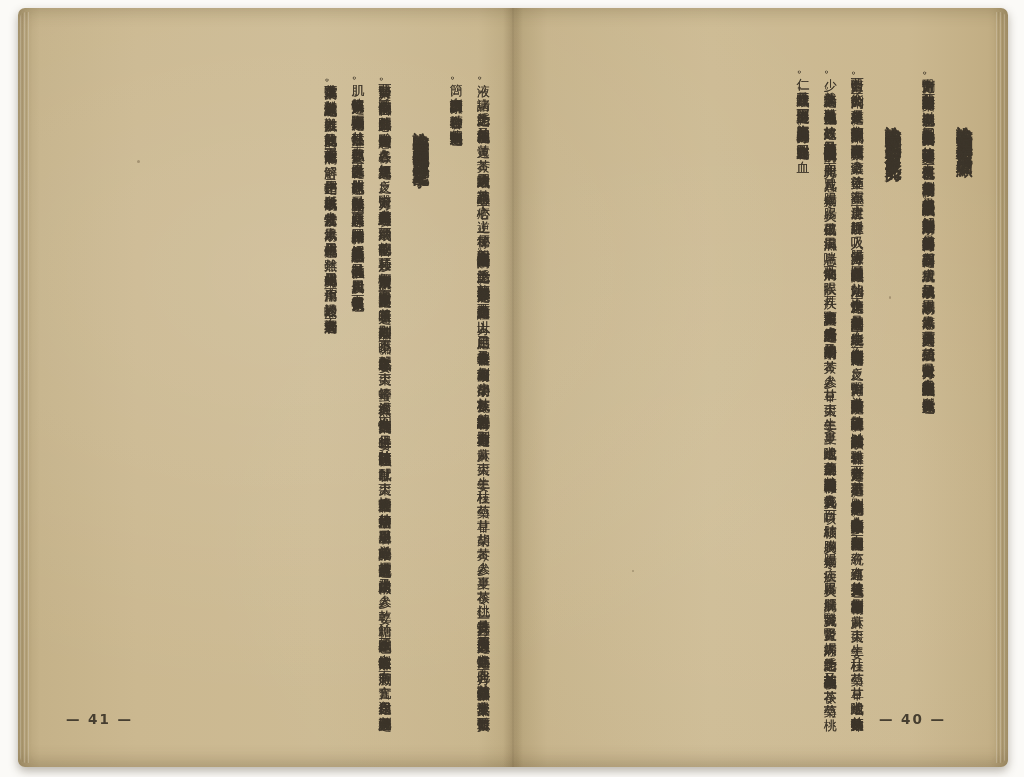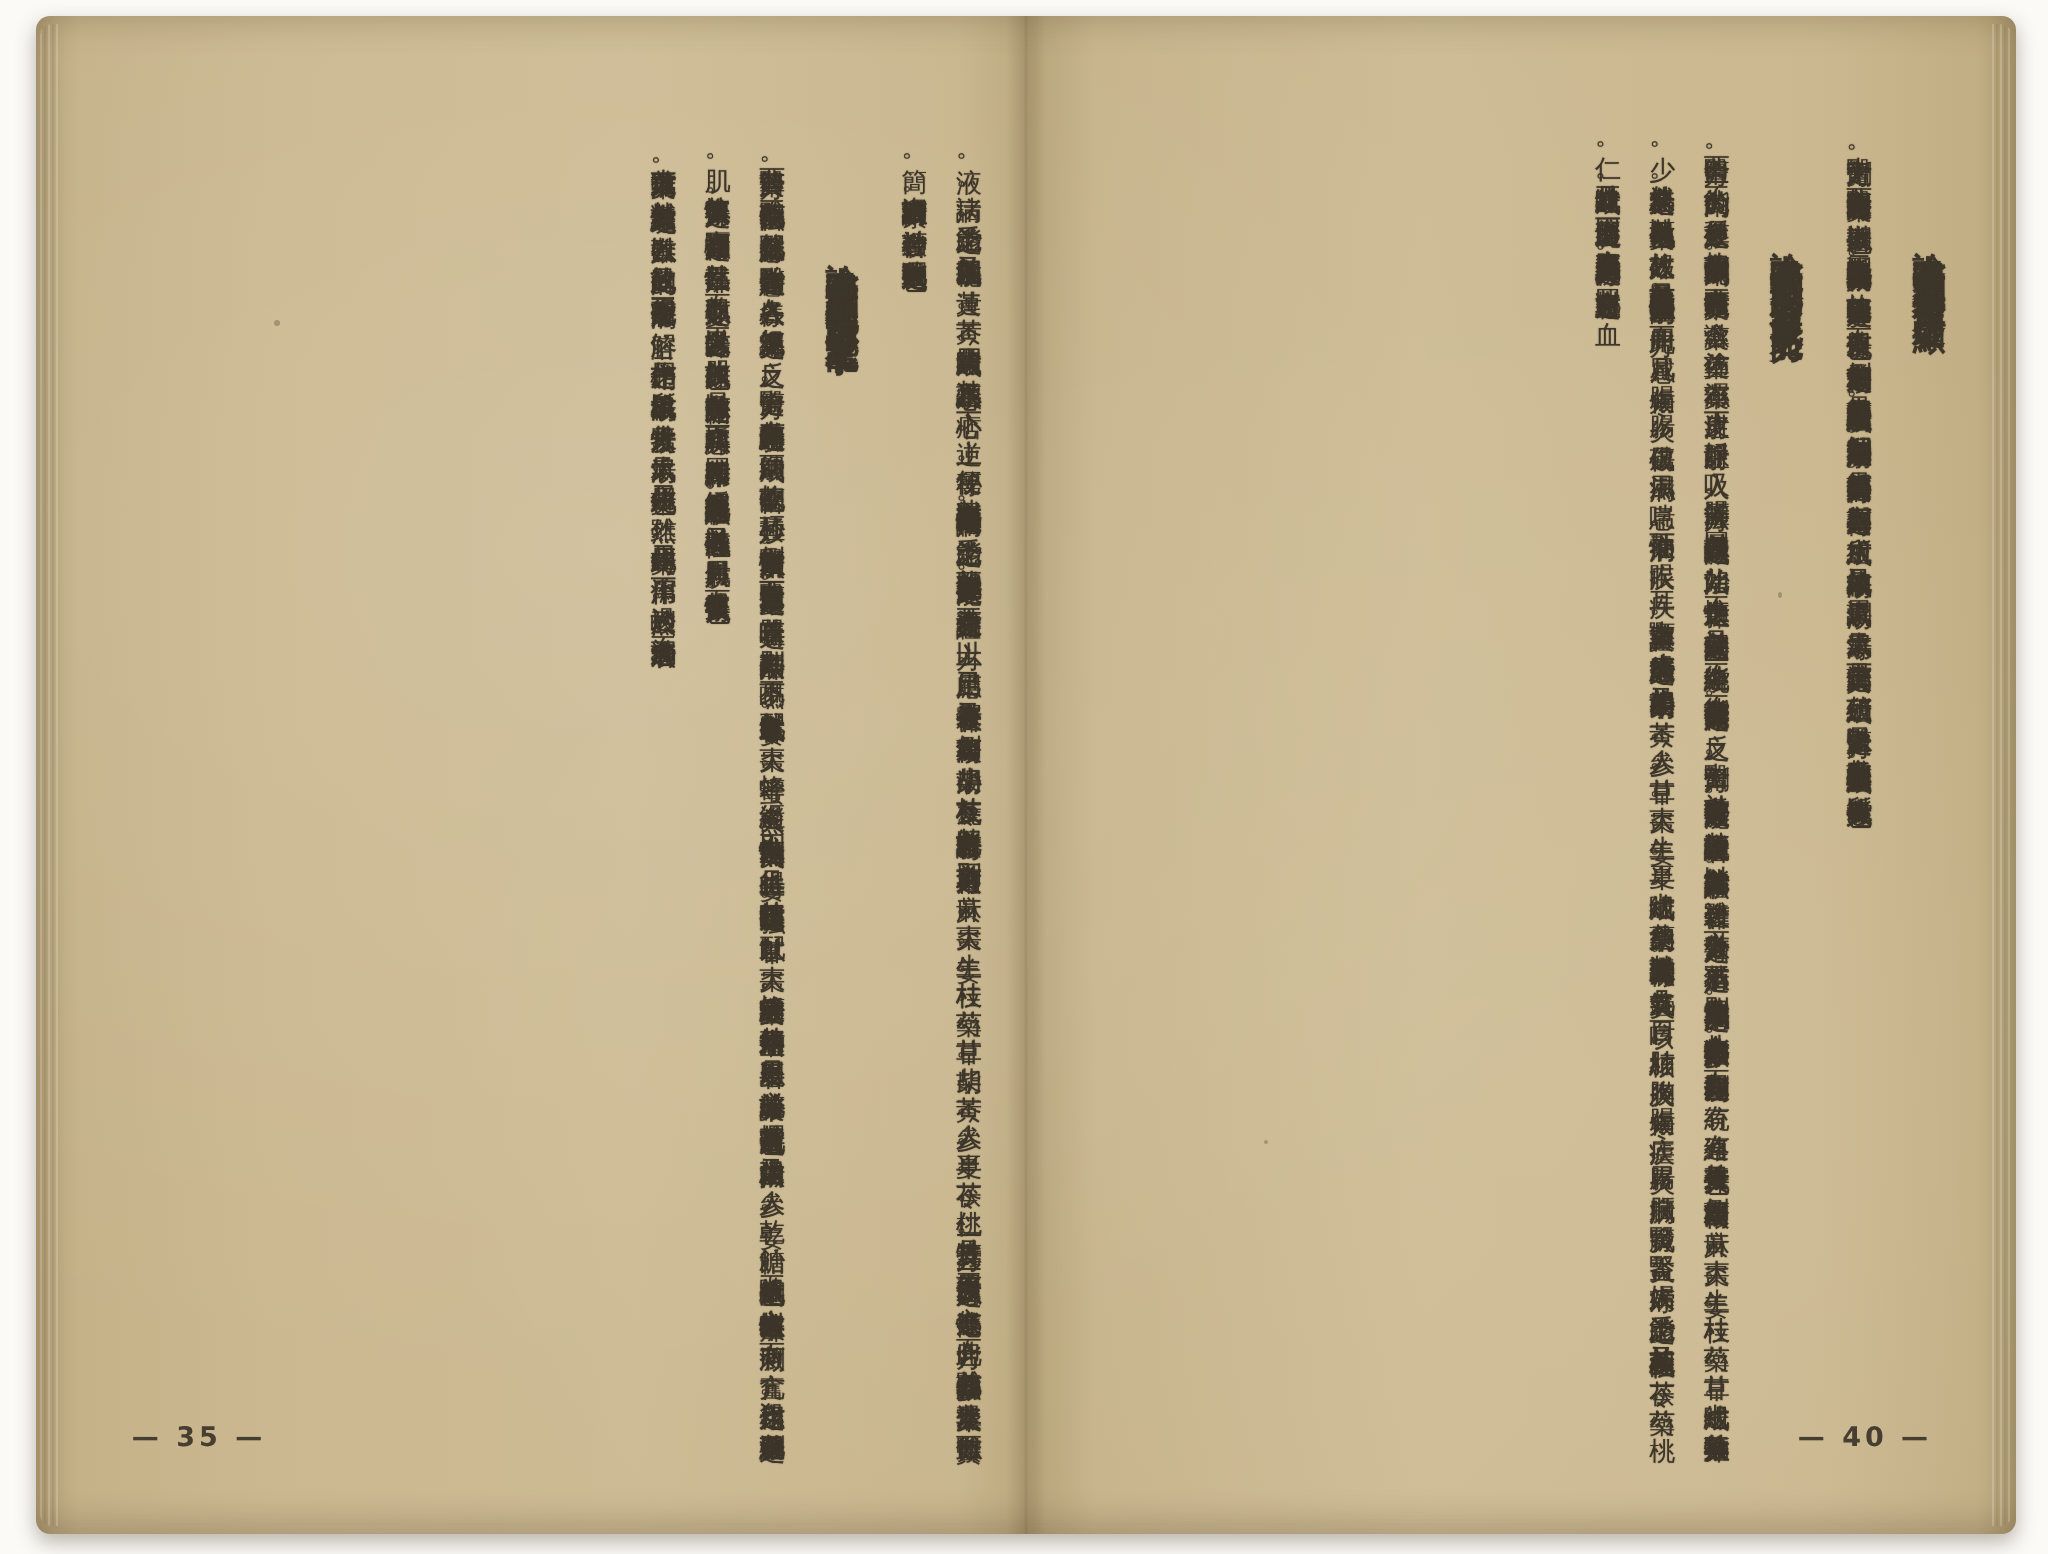--- a/index.html
+++ b/index.html
@@ -40,40 +40,40 @@
     text-shadow:0 0 0.6px rgba(55,45,30,0.65);
   }
   .page-l .page-content { top:66px; right:14px; }
   .sec-body  { margin:0; }
   .sec-title { margin:0 7px; padding-top:44px; font-size:16.5px; font-weight:bold; letter-spacing:2.5px; line-height:30px; }
   .page-num {
     position:absolute; bottom:40px; color:#463e30; font-size:13.5px;
     letter-spacing:2px; font-weight:bold;
   }
   .page-l .page-num { left:40px; }
-  .page-r .page-num { right:36px;margin-top:28px; }
+  .page-r .page-num { right:56px;margin-top:28px; }
   .speck { position:absolute; border-radius:50%; background:rgba(85,70,45,0.35); }
 </style>
 </head>
 <body>
 
 <div class="scan">
   <div class="book">
     <div class="edge edge-left"></div>
     <div class="edge edge-right"></div>
     <div class="gutter"></div>
 
     <div class="page page-l">
       <div class="page-content">
           <p class="sec-body">液。諸病。悉能治之。又如黃解丸由山梔子。黃連。黃芩。大黃四味組成。其主證爲心煩。心下痞。上逆。便秘等。此方對因血管血液之炎性機轉諸病。悉能治之。如此以一方而能發揮多種之效能。若不複雜之病證。以上一方。已足應用。又假令甚複雜者。例如有葛根湯。小柴胡湯。桂枝茯苓丸。黃解丸之諸證併發時。則合前三方之葛根。麻黃。大棗。生姜。桂枝。芍藥。甘草。柴胡。黃芩。人參。半夏。茯苓。桃仁。牡丹皮等爲一方。再兼用後面之一方以應之。亦毫無遺憾。而此合方。雖其包容藥物頗多。非漫然聚集。雖似繁而實簡。古語所謂以簡御繁。精神合致者。此中醫之獨到處也。</p>
           <p class="sec-title">論中醫方劑之藥物配合法極巧妙之能事</p>
           <p class="sec-body">西醫於藥方。雖不無藥物配合法。然除配合禁忌外。殆由醫者之任意。各人各樣。無規矩準繩之見。反之。中醫處方。有自數千年相傳之經驗。歸納而成。故藥物配合。極其巧妙。例如中醫自古以來所慣用。而西醫近來亦常使用之半夏。若單味咀嚼之。則其辛烈酷辣。不易嚥下。然配之以生姜或甘草。大棗。蜂蜜等。經過煎炙。則不惟辛辣之性自然消失。且得生姜時。其鎮吐鎮咳之作用更強。配以甘草。大棗。蜂蜜等之緩和藥。其鎮痛作用益增。是以用半夏者。必於此等諸藥中。擇其適當者配之也。又大建中湯由川椒。人參。乾姜。飴糖。五味組成之劑也。方中之川椒性味甚辛辣。而有刺激。亢奮。殺蟲之作用。刺激弛緩之胃腸肌。使恢復其緊張力之外。有驅逐蛔蟲之作用。然其性已辛辣。而乾姜亦類似之。更以人參之苦味。故飲服頗難也。是以加有甘味之飴糖。而矯正其惡味。同時由其緩和作用。緩解疼痛及其他之急迫證狀。又以其滋養強壯性。付與胃腸肌。而促使其恢復緊張力也。</p>
           <p class="sec-body">大黃雖爲瀉下藥。然對於大便燥結之結塊。難以奏效。故欲達此目的。不得不配用兼有瀉下。溶解。二作用之芒硝。所以桃核承氣湯。大黃牡丹皮湯。大承氣湯。併用此二藥也。雖然。僅用此二藥時。瀉下作用。過於峻烈。不適於衰弱病者。</p>
         </div>
-      <div class="page-num">— 35 —</div>
+      <div class="page-num">— 41 —</div>
     </div>
 
     <div class="page page-r">
       <div class="page-content">
           <p class="sec-title">論中醫方劑爲期待複合作用之發顯</p>
           <p class="sec-body">中醫之方劑。非如西醫處方之由於單味藥。以期奏效者也。皆配合二味以上之同效異質藥物。故無一味藥過用中毒之虞。而效力反倍蓰也。例如發表劑之葛根湯。是由表解熱藥之葛根麻黃桂枝所組成。解熱利尿劑之越婢加朮湯。是由解熱藥之麻黃石膏。與利尿藥之石膏。朮所組成。又如桃核承氣湯。調胃承氣湯。大承氣湯等。是由瀉下藥之大黃。芒硝所組成。是以中醫之處方。多數由緩和無害之藥物所組成。所以能奏奇偉之效也。</p>
           <p class="sec-title">論中醫方劑能於一方中發揮多數之能力</p>
           <p class="sec-body">西醫方中。不能於一劑內。起多種之效果。故有兼用水劑散劑或丸劑。有時更兼施頓服藥。含漱藥。塗佈藥。濕布藥。皮下注射。靜脈注射。吸入。灌腸等方法。以圖各個證狀之輕減。如此治法。不惟失之煩雜。且於各個之療法間。不能連絡統一。不能適當發揮自然良能之作用。反之。中醫方劑。於一方中有多種之治療效能。若於病證較單純者。以一方能治其各個證狀。雖複雜者。亦可合數方治之。若猶感不足。則此合方兼用丸散劑以應之。此合方中之藥物個數雖頗多。而在方劑却極簡易。有統一。有連絡。其效果實偉大也。例如葛根湯由葛根。麻黃。大棗。生姜。桂枝。芍藥。甘草。七味組成。其藥物數雖不少。然決非烏合之衆。以葛根爲主佐以他藥。故起殊效。是乃以主藥葛根證之項背筋的強直性痙攣爲目的。而用此方。凡感冒。腸傷寒。腸炎。破傷風。風濕病。喘息。熱性下痢病。眼疾。耳疾。上顎竇蓄膿證。皮膚病等悉能治之。又如小柴胡湯由柴胡。黃芩。人參。甘草。大棗。生姜。半夏。七味組成。主藥爲柴胡。其證以胸脅苦滿爲目標。凡支氣管炎。百日咳。肺結核。胸膜炎。腸傷寒。瘧疾。胃腸炎。肝臟病。腎臟炎。腎盂炎。婦人病等。悉能治之。又如桂枝茯苓丸由桂枝。茯苓。芍藥。桃仁。牡丹皮五味組成。因臍下部之瘀血塊。左腹直肌之攣急爲用此方之目標。因此方對瘀血之血管。血</p>
         </div>
       <div class="page-num">— 40 —</div>

